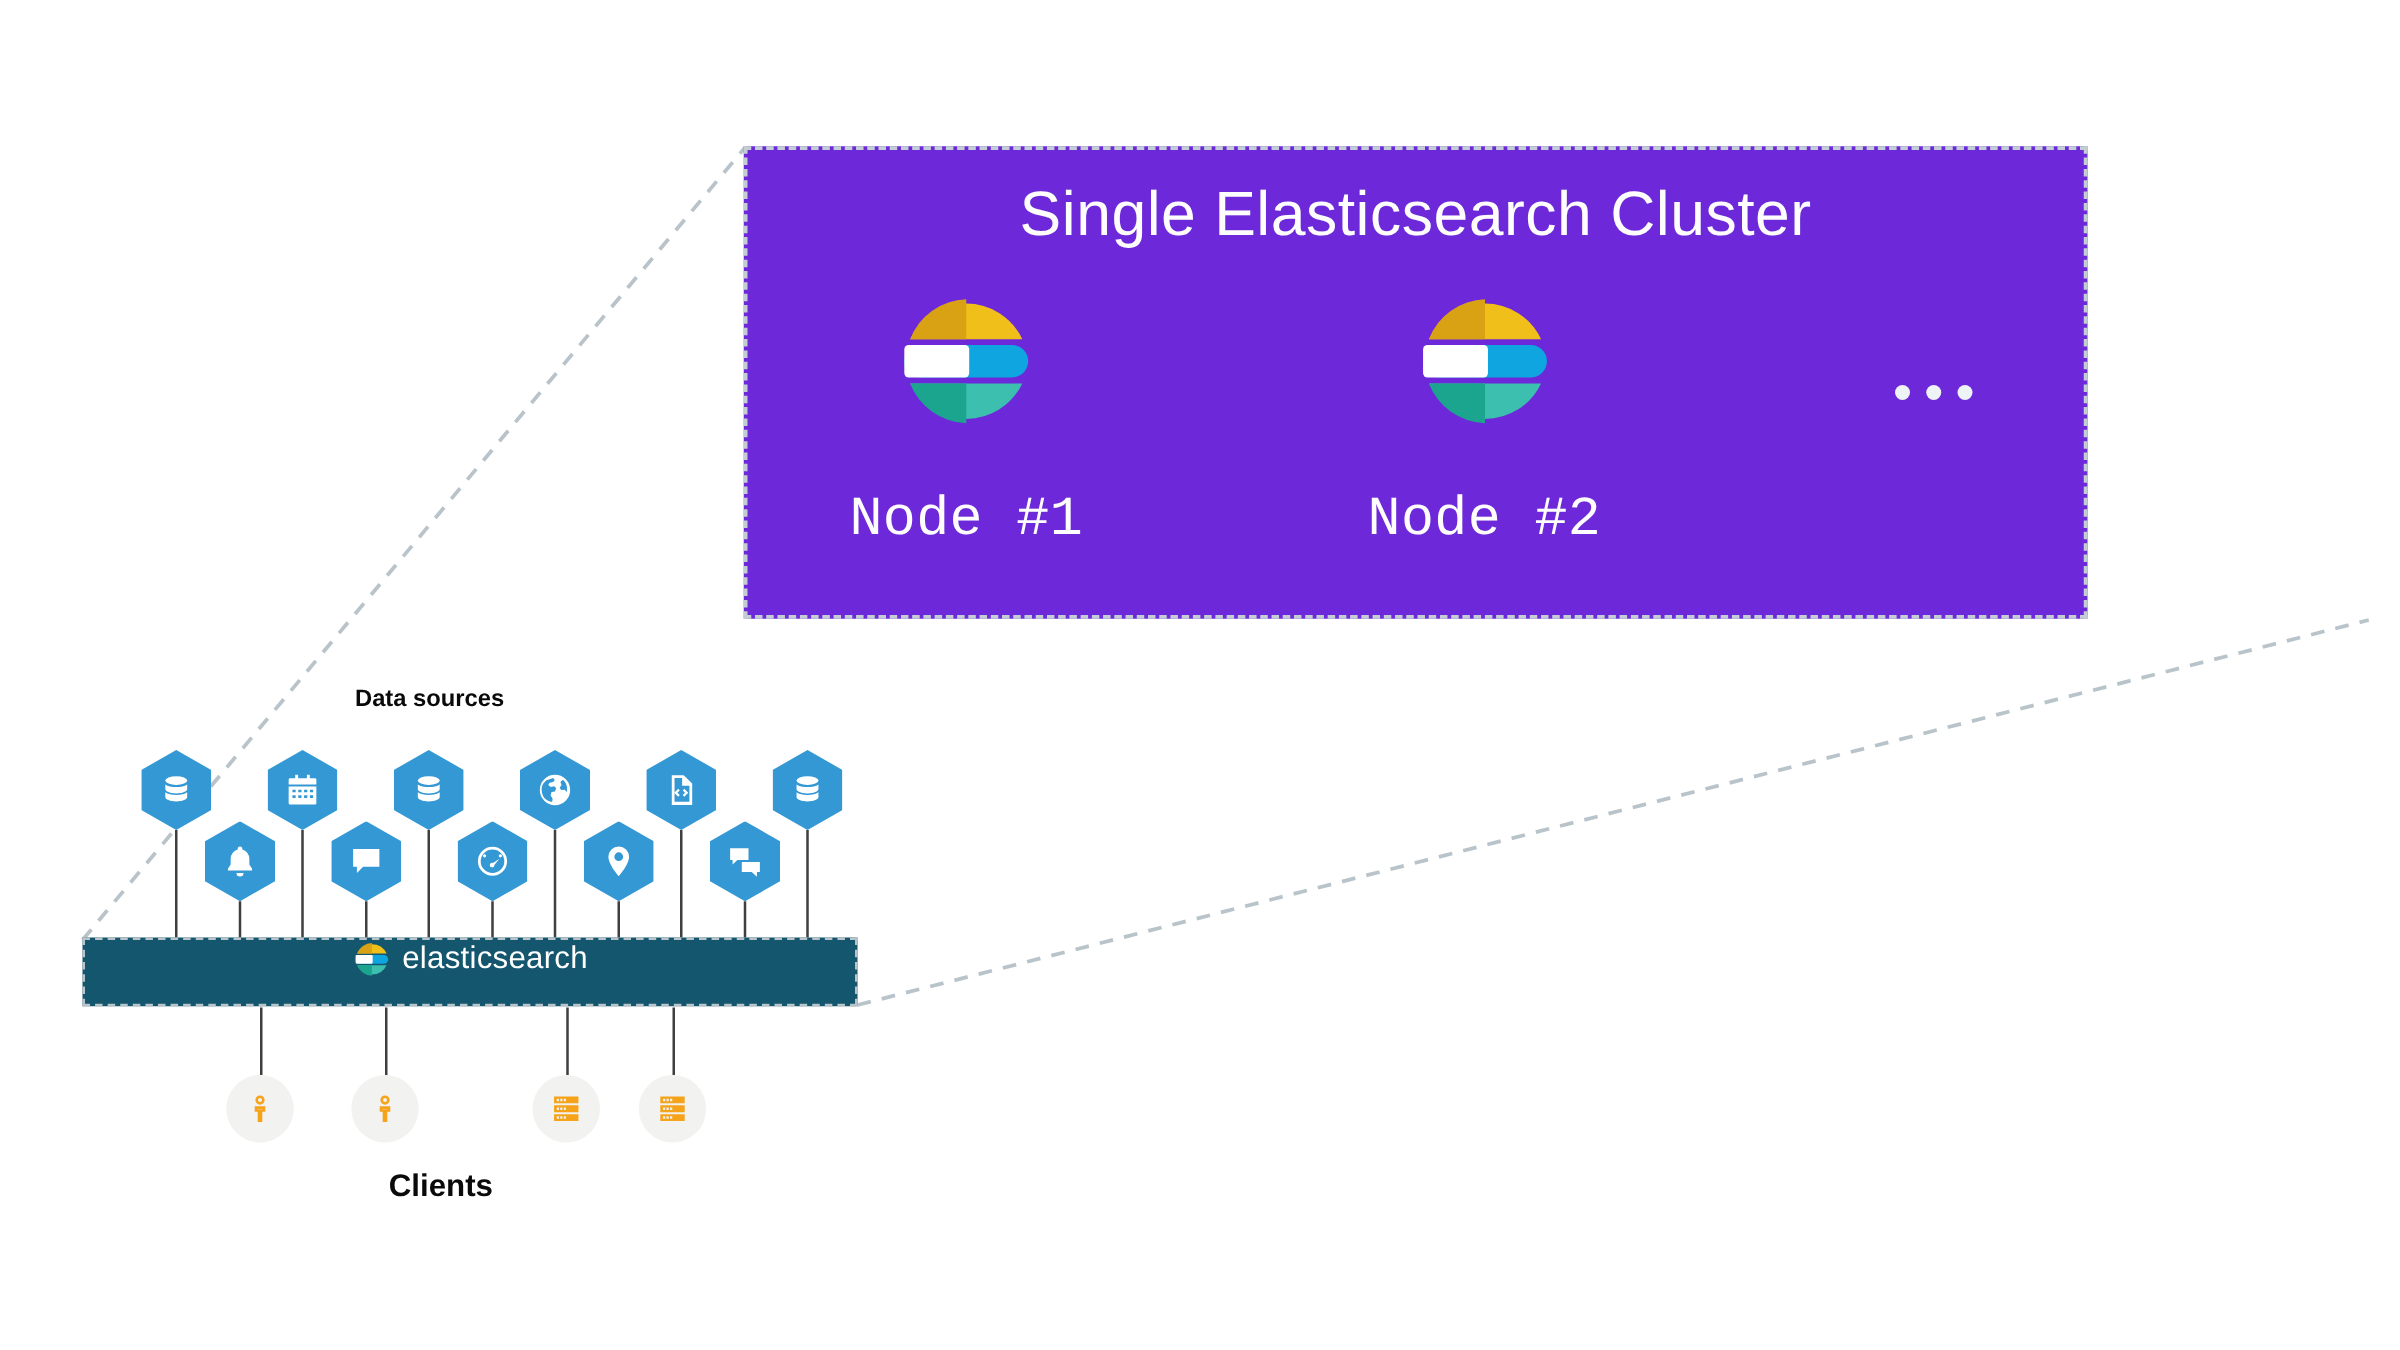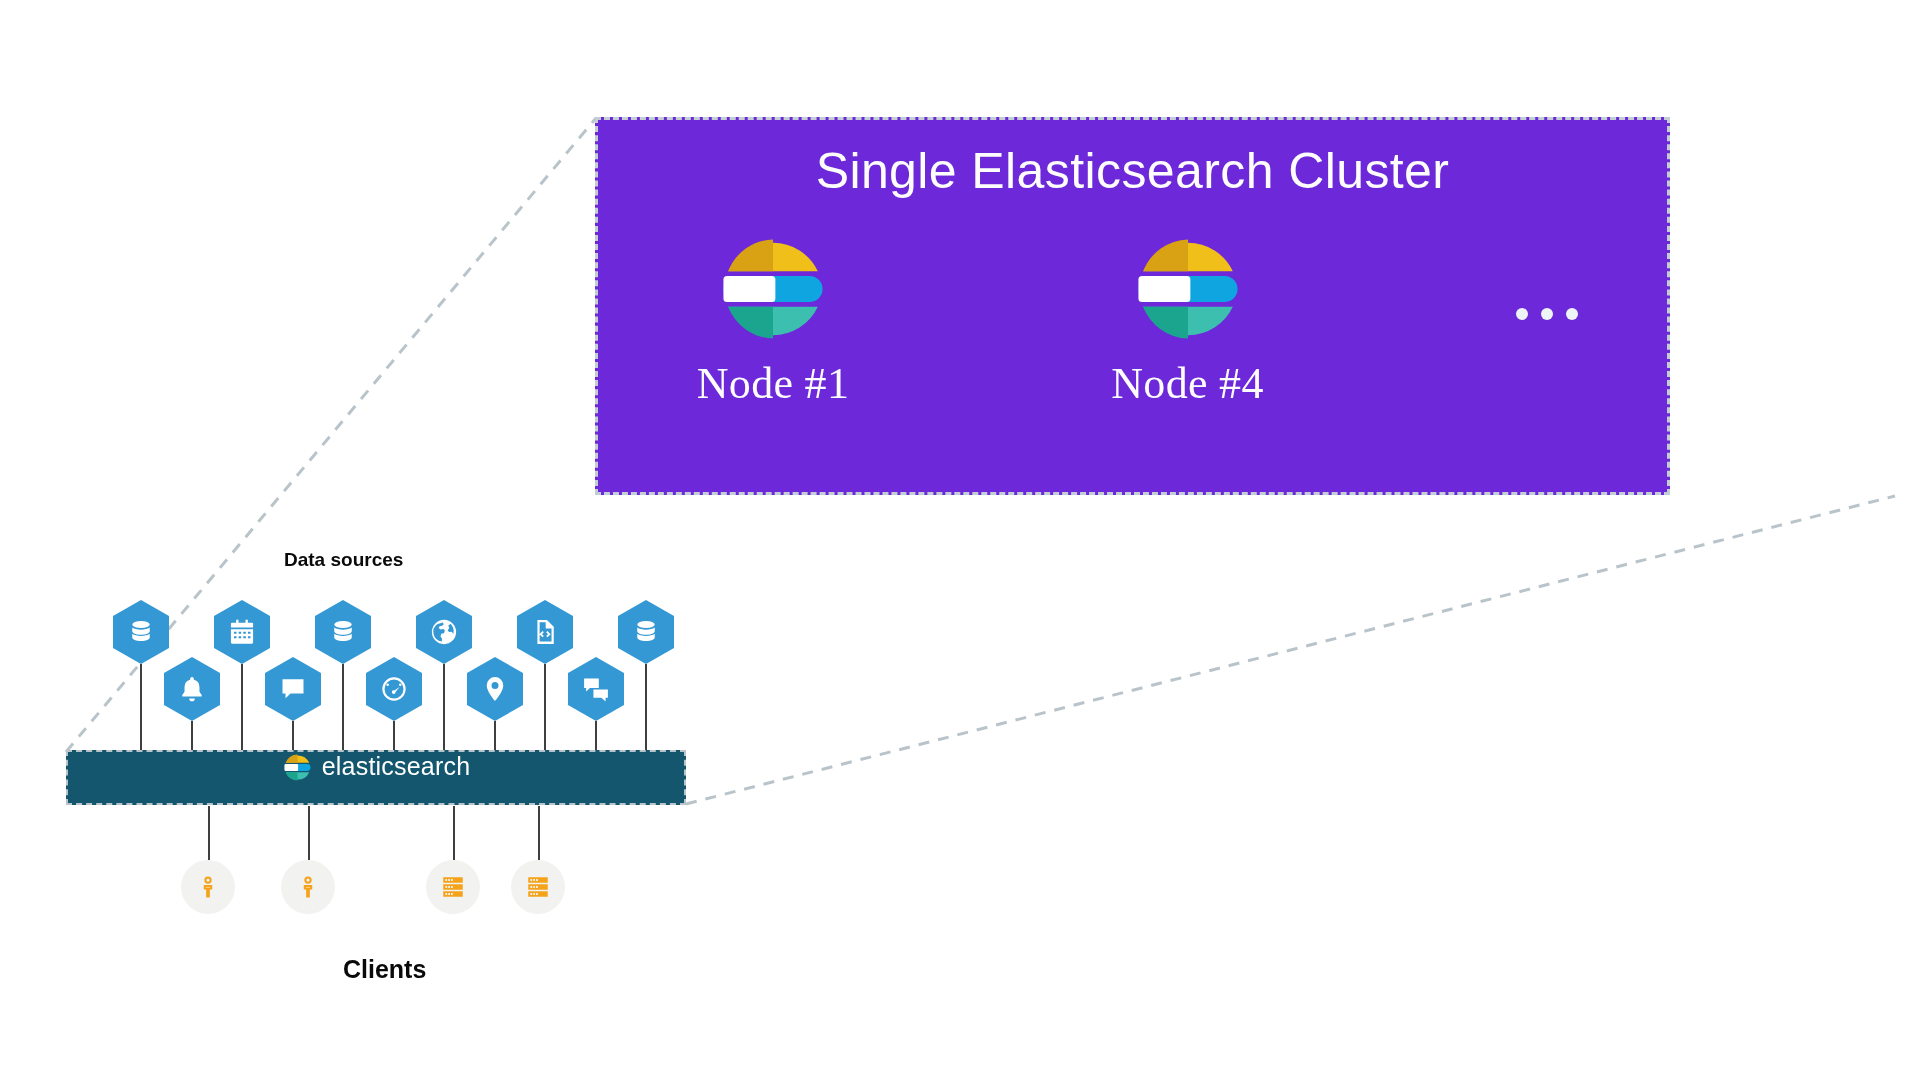--- a/index.html
+++ b/index.html
@@ -23,38 +23,38 @@
     font-size:50px; font-weight:300; letter-spacing:0.4px;
     font-family:"Liberation Sans", sans-serif;
     white-space:nowrap;
   }
   #nodes-row {
     position:absolute; left:60px; right:60px; top:110px; height:230px;
     display:flex; align-items:flex-start; justify-content:space-between;
   }
   .node { width:230px; display:flex; flex-direction:column; align-items:center; }
   .node-label {
-    margin-top:6px; color:#fdfdfd; font-size:44px; font-weight:300;
+    margin-top:38px; color:#fdfdfd; font-size:44px; font-weight:300;
     letter-spacing:0.3px; white-space:nowrap;
-    font-family:Liberation Serif, serif;
+    font-family:Liberation Mono, monospace;
   }
   .ellipsis {
     width:120px; align-self:flex-start; margin-top:78px;
     display:flex; justify-content:center; gap:13px;
   }
   .ellipsis i { display:block; width:12px; height:12px; border-radius:50%; background:#eef4f6; }
 
   
   #data-sources-label {
     position:absolute; left:284px; top:549px;
     font-size:19px; font-weight:bold; color:#0a0a0a; white-space:nowrap;
   }
   #clients-label {
-    position:absolute; left:343px; top:935px;
-    font-size:25px; font-weight:bold; color:#0a0a0a; white-space:nowrap;margin-top:20px;
+    position:absolute; left:311px; top:935px;
+    font-size:25px; font-weight:bold; color:#0a0a0a; white-space:nowrap;
   }
 
   
   .hex {
     position:absolute; width:56px; height:64px;
     background:#3498d4;
     clip-path: polygon(50% 0%, 100% 25%, 100% 75%, 50% 100%, 0% 75%, 0% 25%);
     display:flex; align-items:center; justify-content:center;
   }
   .hex svg { width:28px; height:28px; fill:#ffffff; display:block; }
@@ -111,21 +111,21 @@
         <span>
           <svg width="118" height="118" viewBox="0 0 100 100">
             <path d="M12 35 A42 42 0 0 1 88 35 Z" fill="#f0bf1a"></path>
             <path d="M12 35 A42 42 0 0 1 50 8 L50 35 Z" fill="#d9a215"></path>
             <path d="M12 65 A42 42 0 0 0 88 65 Z" fill="#3cbfae"></path>
             <path d="M12 65 A42 42 0 0 0 50 92 L50 65 Z" fill="#1ba58f"></path>
             <rect x="8" y="39" width="84" height="22" rx="11" fill="#0fa5e0"></rect>
             <rect x="8" y="39" width="44" height="22" rx="3" fill="#ffffff"></rect>
           </svg>
         </span>
-        <span class="node-label">Node #4</span>
+        <span class="node-label">Node #2</span>
       </div>
 
       <div class="ellipsis">
         <i></i>
         <i></i>
         <i></i>
       </div>
 
 
     </div>

